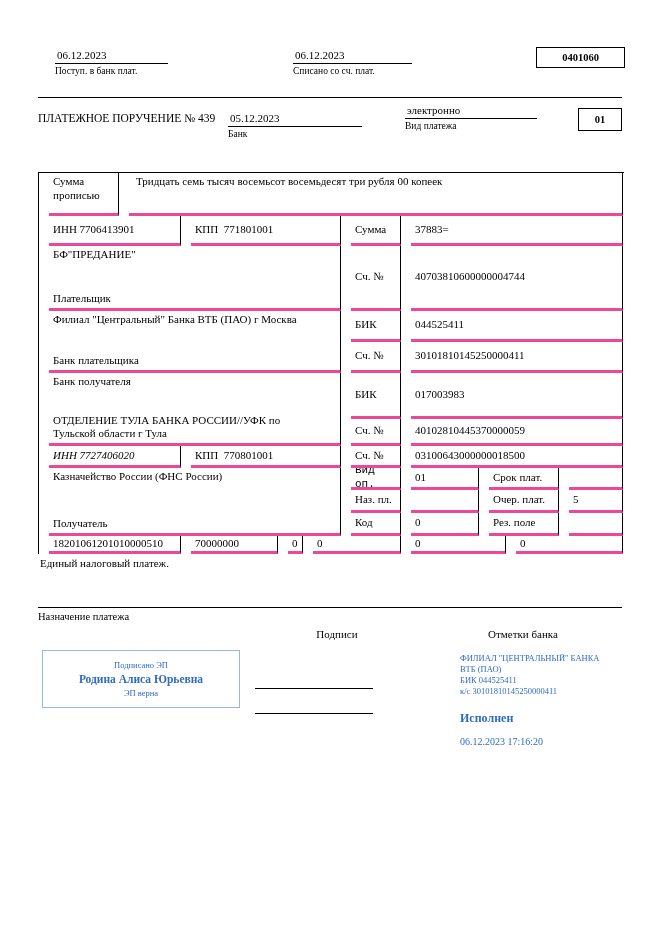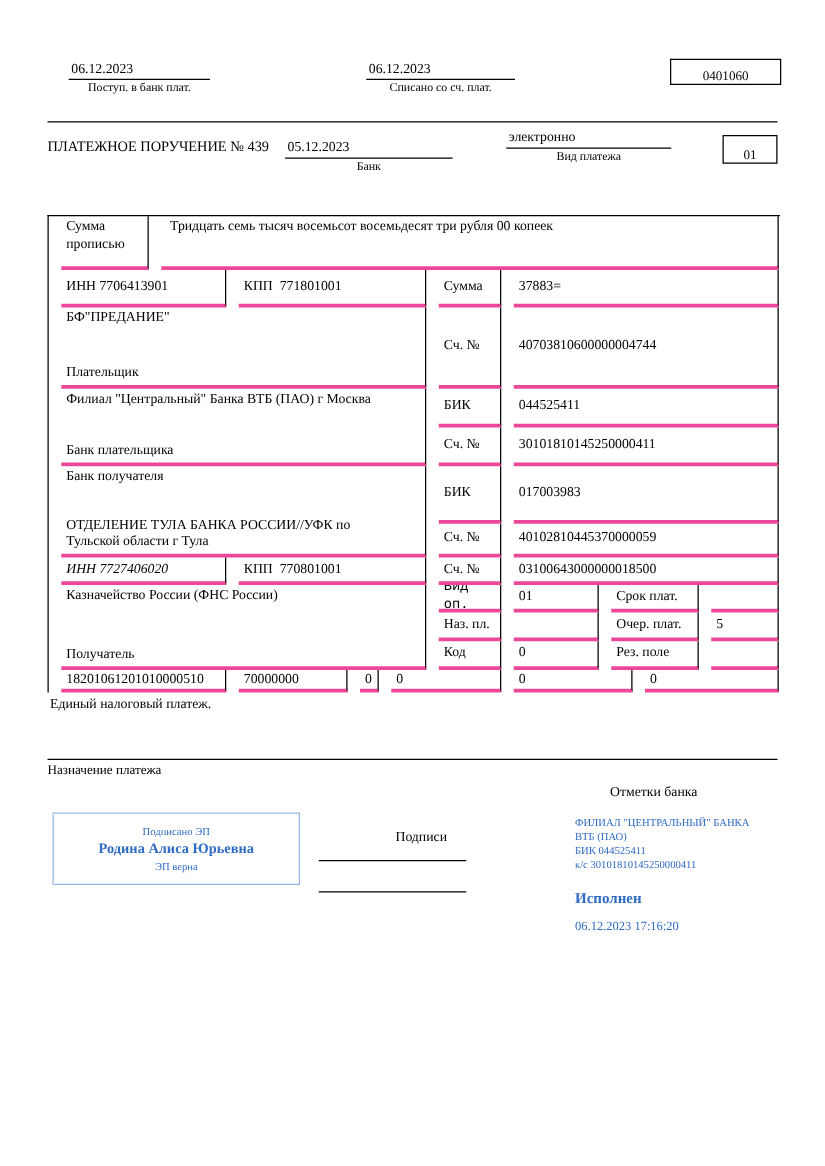--- a/index.html
+++ b/index.html
@@ -15,26 +15,27 @@
   }
   .page > div { position: absolute; }
 
   .df-value {
     border-bottom: 1px solid #000;
     font-size: 11px;
     padding: 0 2px 2px 2px;
     min-height: 14px;
     white-space: nowrap;
   }
-  .df-label { text-align: center; font-size: 9.5px; padding-top: 2px; white-space: nowrap; }
+  .df-label { font-size: 9.5px; padding-top: 2px; white-space: nowrap; }
 
   .code-box {
     border: 1px solid #000;
-    display: flex; align-items: flex-end; justify-content: center;
+    display: flex; align-items: center; justify-content: center;
     font-size: 10.5px;
+    font-weight: bold;
   }
 
   .rule { height: 1px; background: #000; }
   .title { font-size: 11.5px; white-space: nowrap; }
 
   .doc-table {
     left: 38px; top: 172px; width: 586px;
     display: grid;
     grid-template-columns: 80px 62px 97px 25px 38px 60px 78px 27px 53px 64px;
     grid-template-rows: 43px 30px 65px 31px 31px 46px 27px 22px 22px 23px 23px 18px;
@@ -179,21 +180,21 @@
     <div class="tcell vc" style="grid-area:12/5/13/7;">0</div>
     <div class="tcell vc" style="grid-area:12/7/13/9;">0</div>
     <div class="tcell vc" style="grid-area:12/9/13/11;">0</div>
   </div>
 
   <div class="plain" style="left:40px; top:557px;">Единый налоговый платеж.</div>
 
   <div class="rule" style="left:38px; top:607px; width:584px;"></div>
   <div class="small-label" style="left:38px; top:611px;">Назначение платежа</div>
 
-  <div class="plain center" style="left:297px; top:664px; width:80px;">Подписи</div>
+  <div class="plain center" style="left:297px; top:628px; width:80px;">Подписи</div>
   <div class="plain center" style="left:478px; top:628px; width:90px;">Отметки банка</div>
 
   <div class="ep-stamp">
     <div class="ep-small">Подписано ЭП</div>
     <div class="ep-name">Родина Алиса Юрьевна</div>
     <div class="ep-small">ЭП верна</div>
   </div>
 
   <div class="sig-line" style="left:255px; top:688px; width:118px;"></div>
   <div class="sig-line" style="left:255px; top:713px; width:118px;"></div>

